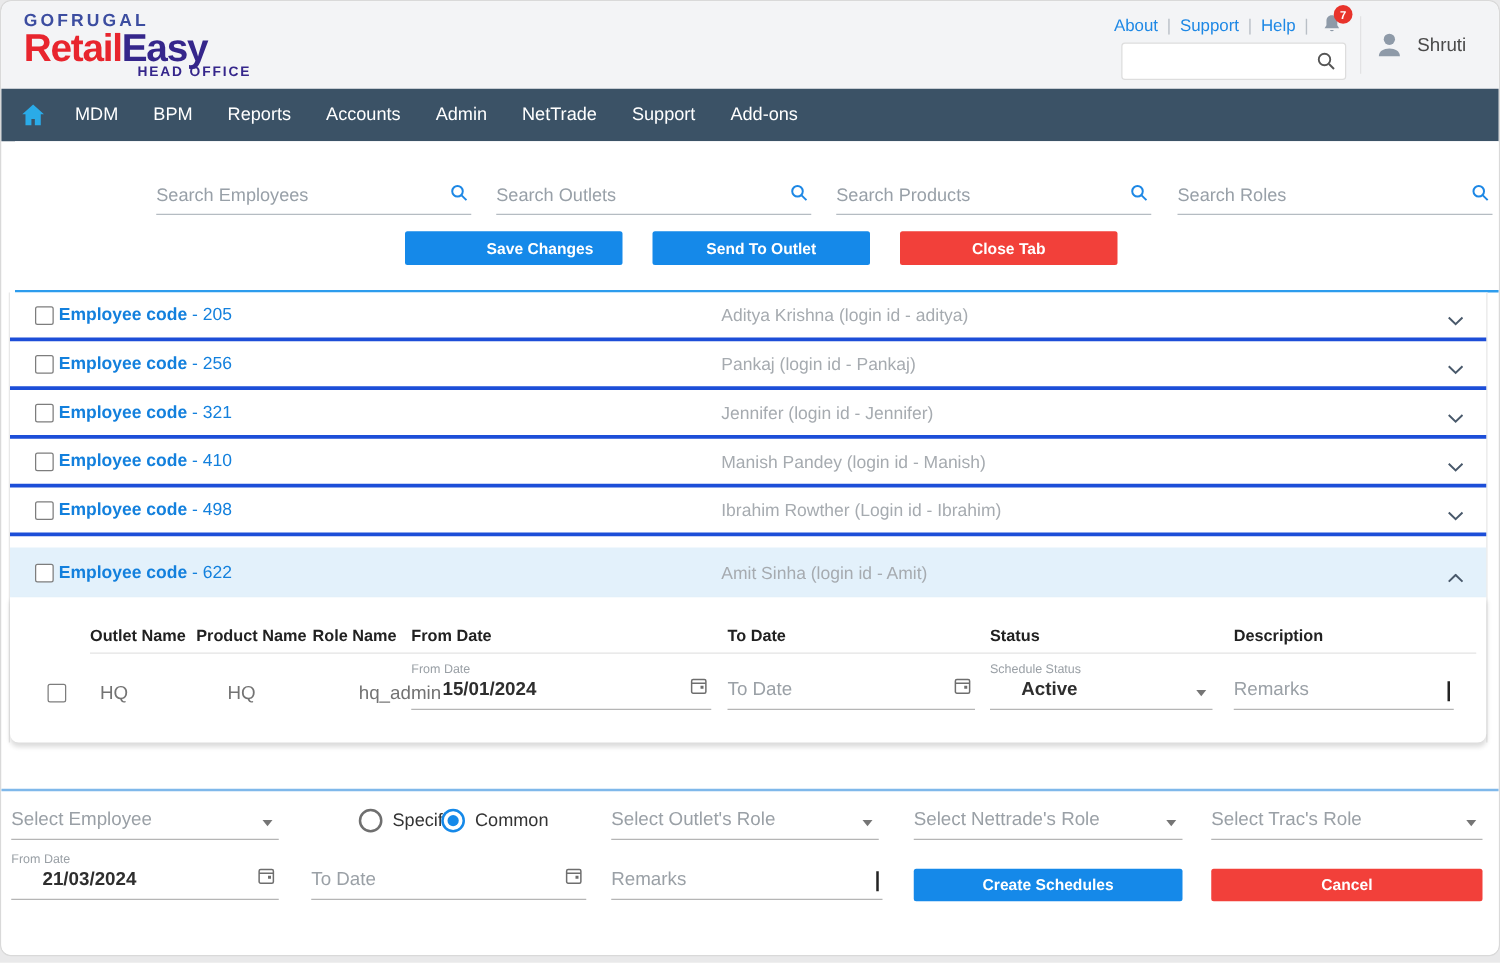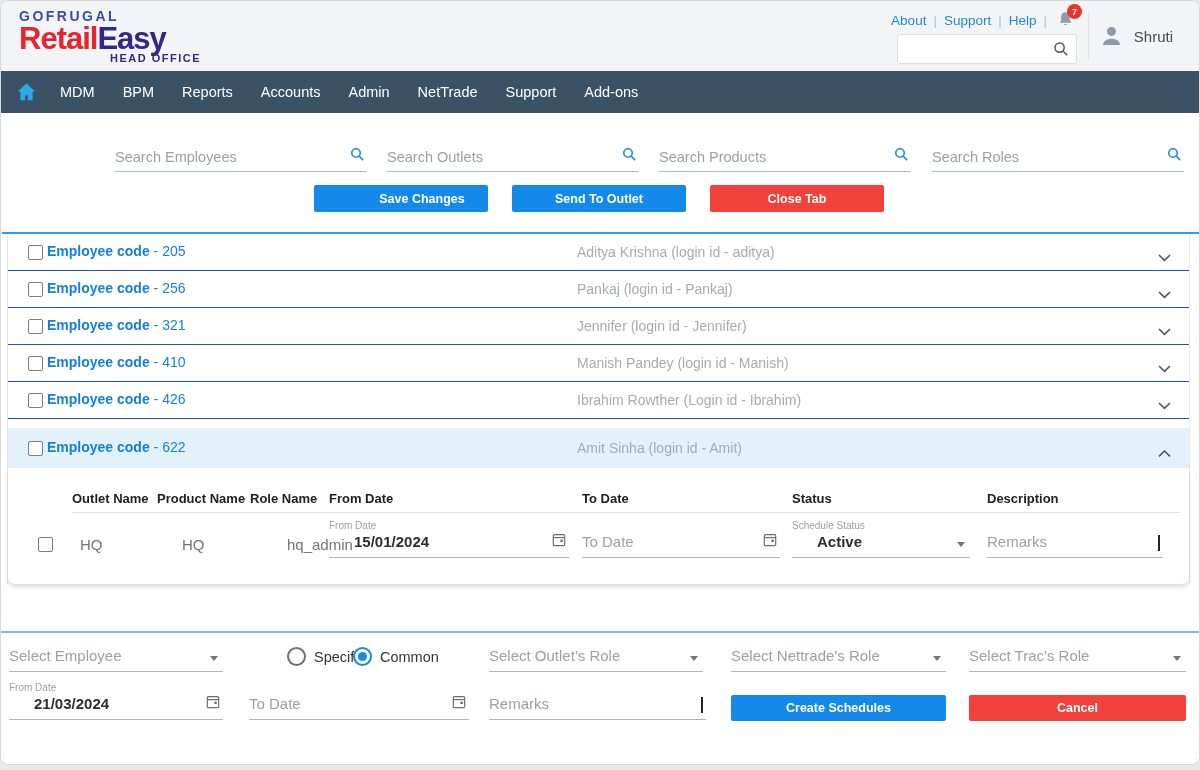--- a/index.html
+++ b/index.html
@@ -28,34 +28,34 @@
   .top-search .mag{position:absolute;right:7px;top:6px;}
   .top-divider{position:absolute;right:110px;top:12px;width:1px;height:46px;background:#e2e2e4;}
   .user{position:absolute;right:26px;top:22px;display:flex;align-items:center;gap:9px;
     font-size:15px;color:#4a4a4a;cursor:pointer;}
   
   .nav{position:absolute;top:70px;left:0;right:0;height:42px;background:#3b5266;
     display:flex;align-items:center;}
   .nav .home{margin:0 10px 0 16px;display:flex;align-items:center;cursor:pointer;}
   .nav .item{color:#fff;font-size:14.5px;font-weight:500;padding:0 14px;cursor:pointer;}
   
-  .toolbar{position:absolute;top:112px;left:1px;right:0;height:119px;background:#fff;
+  .toolbar{position:absolute;top:112px;left:11px;right:0;height:119px;background:#fff;
     border-bottom:2px solid #2d9ced;}
   .sfield{position:absolute;top:32px;height:26px;border-bottom:1px solid #b5bcc2;}
   .sfield .ph{font-size:14.5px;color:#98a0a8;line-height:24px;}
   .sfield .mag{position:absolute;right:2px;top:2px;}
   .btn{position:absolute;top:72px;height:27px;width:174px;border:none;border-radius:2px;
     color:#fff;font-size:12.5px;font-weight:bold;font-family:"Liberation Sans",sans-serif;
     cursor:pointer;}
   .btn.blue{background:#1589e9;}
   .btn.red{background:#f2403a;}
   
   .panel{position:absolute;top:233px;left:6px;width:1181px;
     border-left:1px solid #e8e8e8;border-right:1px solid #e8e8e8;background:#fff;}
-  .erow{position:relative;height:36px;border-bottom:1px solid #1d4ed8;cursor:pointer;}
+  .erow{position:relative;height:36px;border-bottom:3px solid #1d4ed8;cursor:pointer;}
   .erow .cb{position:absolute;left:20px;top:11px;}
   .cb{width:13px;height:13px;border:1.6px solid #7d7d7d;border-radius:2px;background:#fff;
     display:inline-block;cursor:pointer;}
   .erow .code{position:absolute;left:39px;top:9px;font-size:14px;color:#1380dd;}
   .erow .code b{font-weight:bold;}
   .erow .name{position:absolute;left:569px;top:10px;font-size:14px;color:#a6abb0;}
   .erow .chev{position:absolute;right:18px;top:14px;}
   .erow.expanded{margin-top:9px;height:40px;background:#e3f1fb;border-bottom:none;}
   .erow.expanded .cb{top:13px}
   .erow.expanded .code{top:11px}
@@ -222,21 +222,21 @@
       <span class="cb"></span>
       <span class="code"><b>Employee code</b> <span>- 410</span></span>
       <span class="name">Manish Pandey (login id - Manish)</span>
       <span class="chev"><svg width="13" height="8" viewBox="0 0 13 8">
             <polyline points="1,1 6.5,6.3 12,1" fill="none" stroke="#49596b" stroke-width="1.6"></polyline>
           </svg></span>
     </div>
 
     <div class="erow">
       <span class="cb"></span>
-      <span class="code"><b>Employee code</b> <span>- 426</span></span>
+      <span class="code"><b>Employee code</b> <span>- 498</span></span>
       <span class="name">Ibrahim Rowther (Login id - Ibrahim)</span>
       <span class="chev"><svg width="13" height="8" viewBox="0 0 13 8">
             <polyline points="1,1 6.5,6.3 12,1" fill="none" stroke="#49596b" stroke-width="1.6"></polyline>
           </svg></span>
     </div>
 
     <div class="erow expanded">
       <span class="cb"></span>
       <span class="code"><b>Employee code</b> <span>- 622</span></span>
       <span class="name">Amit Sinha (login id - Amit)</span>

